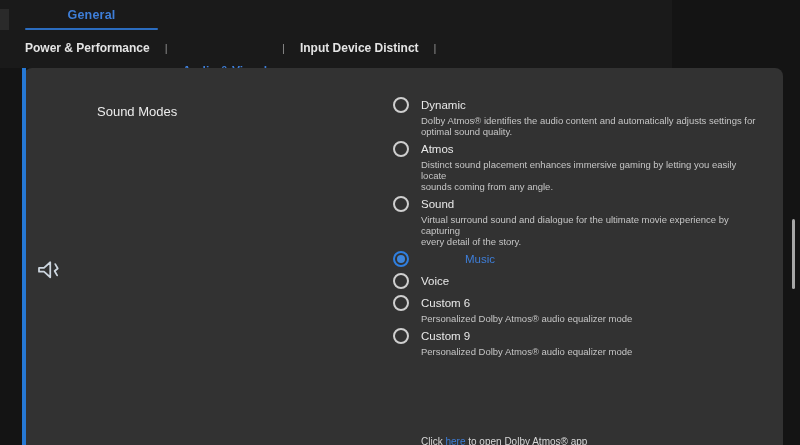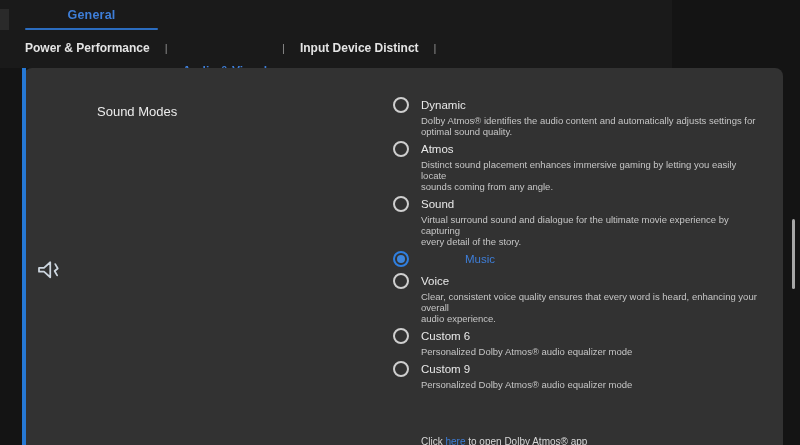--- a/index.html
+++ b/index.html
@@ -158,22 +158,20 @@
       <div class="option-row selected">
     <span class="radio"></span>
     <span class="option-body">
       <span class="option-label" style="display:block">Music</span>
     </span>
   </div>
       <div class="option-row">
     <span class="radio"></span>
     <span class="option-body">
       <span class="option-label" style="display:block">Voice</span>
-      <span class="option-desc" style="display:block">Clear, consistent voice quality ensures that every word is heard, enhancing your overall
-audio experience.</span>
     </span>
   </div>
       <div class="option-row">
     <span class="radio"></span>
     <span class="option-body">
       <span class="option-label" style="display:block">Custom 6</span>
       <span class="option-desc" style="display:block">Personalized Dolby Atmos® audio equalizer mode</span>
     </span>
   </div>
       <div class="option-row">

